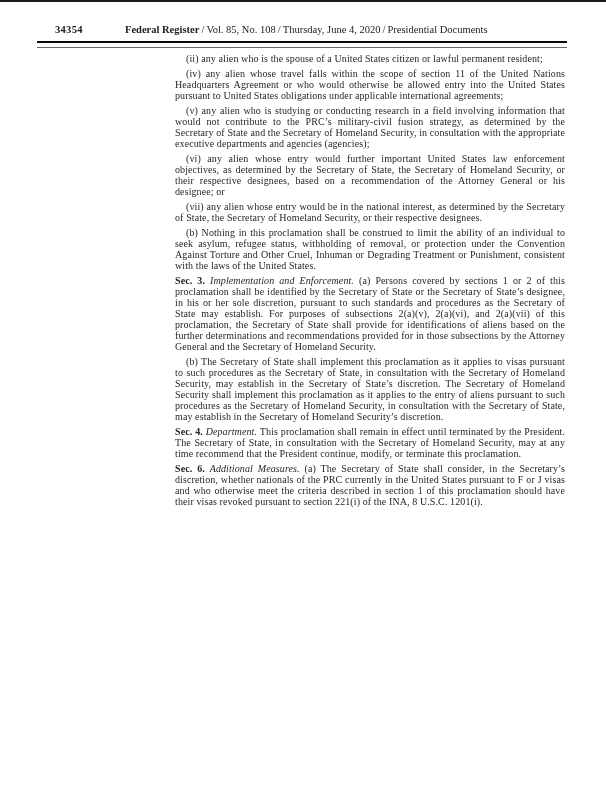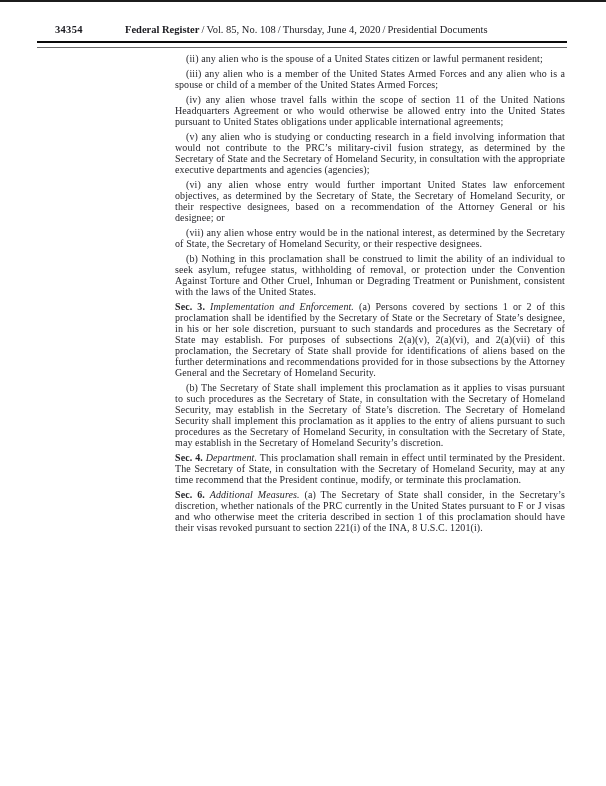--- a/index.html
+++ b/index.html
@@ -66,21 +66,20 @@
   <div class="top-edge"></div>
 
   <div class="header">
     <span class="page-num">34354</span><span class="pub-name">Federal Register</span><span> / Vol. 85, No. 108 / Thursday, June 4, 2020 / Presidential Documents</span>
   </div>
 
   <div class="rules"></div>
 
   <div class="doc">
       <p class="para indented">(ii) any alien who is the spouse of a United States citizen or lawful permanent resident;</p>
-      <p class="para indented">(iii) any alien who is a member of the United States Armed Forces and any alien who is a spouse or child of a member of the United States Armed Forces;</p>
       <p class="para indented">(iv) any alien whose travel falls within the scope of section 11 of the United Nations Headquarters Agreement or who would otherwise be allowed entry into the United States pursuant to United States obligations under applicable international agreements;</p>
       <p class="para indented">(v) any alien who is studying or conducting research in a field involving information that would not contribute to the PRC’s military-civil fusion strategy, as determined by the Secretary of State and the Secretary of Homeland Security, in consultation with the appropriate executive departments and agencies (agencies);</p>
       <p class="para indented">(vi) any alien whose entry would further important United States law enforcement objectives, as determined by the Secretary of State, the Secretary of Homeland Security, or their respective designees, based on a recommendation of the Attorney General or his designee; or</p>
       <p class="para indented">(vii) any alien whose entry would be in the national interest, as determined by the Secretary of State, the Secretary of Homeland Security, or their respective designees.</p>
       <p class="para indented">(b) Nothing in this proclamation shall be construed to limit the ability of an individual to seek asylum, refugee status, withholding of removal, or protection under the Convention Against Torture and Other Cruel, Inhuman or Degrading Treatment or Punishment, consistent with the laws of the United States.</p>
       <p class="para section"><span class="sec-num">Sec. 3. </span><span class="sec-title">Implementation and Enforcement. </span>(a) Persons covered by sections 1 or 2 of this proclamation shall be identified by the Secretary of State or the Secretary of State’s designee, in his or her sole discretion, pursuant to such standards and procedures as the Secretary of State may establish. For purposes of subsections 2(a)(v), 2(a)(vi), and 2(a)(vii) of this proclamation, the Secretary of State shall provide for identifications of aliens based on the further determinations and recommendations provided for in those subsections by the Attorney General and the Secretary of Homeland Security.</p>
       <p class="para indented">(b) The Secretary of State shall implement this proclamation as it applies to visas pursuant to such procedures as the Secretary of State, in consultation with the Secretary of Homeland Security, may establish in the Secretary of State’s discretion. The Secretary of Homeland Security shall implement this proclamation as it applies to the entry of aliens pursuant to such procedures as the Secretary of Homeland Security, in consultation with the Secretary of State, may establish in the Secretary of Homeland Security’s discretion.</p>
       <p class="para section"><span class="sec-num">Sec. 4. </span><span class="sec-title">Department. </span>This proclamation shall remain in effect until terminated by the President. The Secretary of State, in consultation with the Secretary of Homeland Security, may at any time recommend that the President continue, modify, or terminate this proclamation.</p>
       <p class="para section"><span class="sec-num">Sec. 6. </span><span class="sec-title">Additional Measures. </span>(a) The Secretary of State shall consider, in the Secretary’s discretion, whether nationals of the PRC currently in the United States pursuant to F or J visas and who otherwise meet the criteria described in section 1 of this proclamation should have their visas revoked pursuant to section 221(i) of the INA, 8 U.S.C. 1201(i).</p>
     </div>

